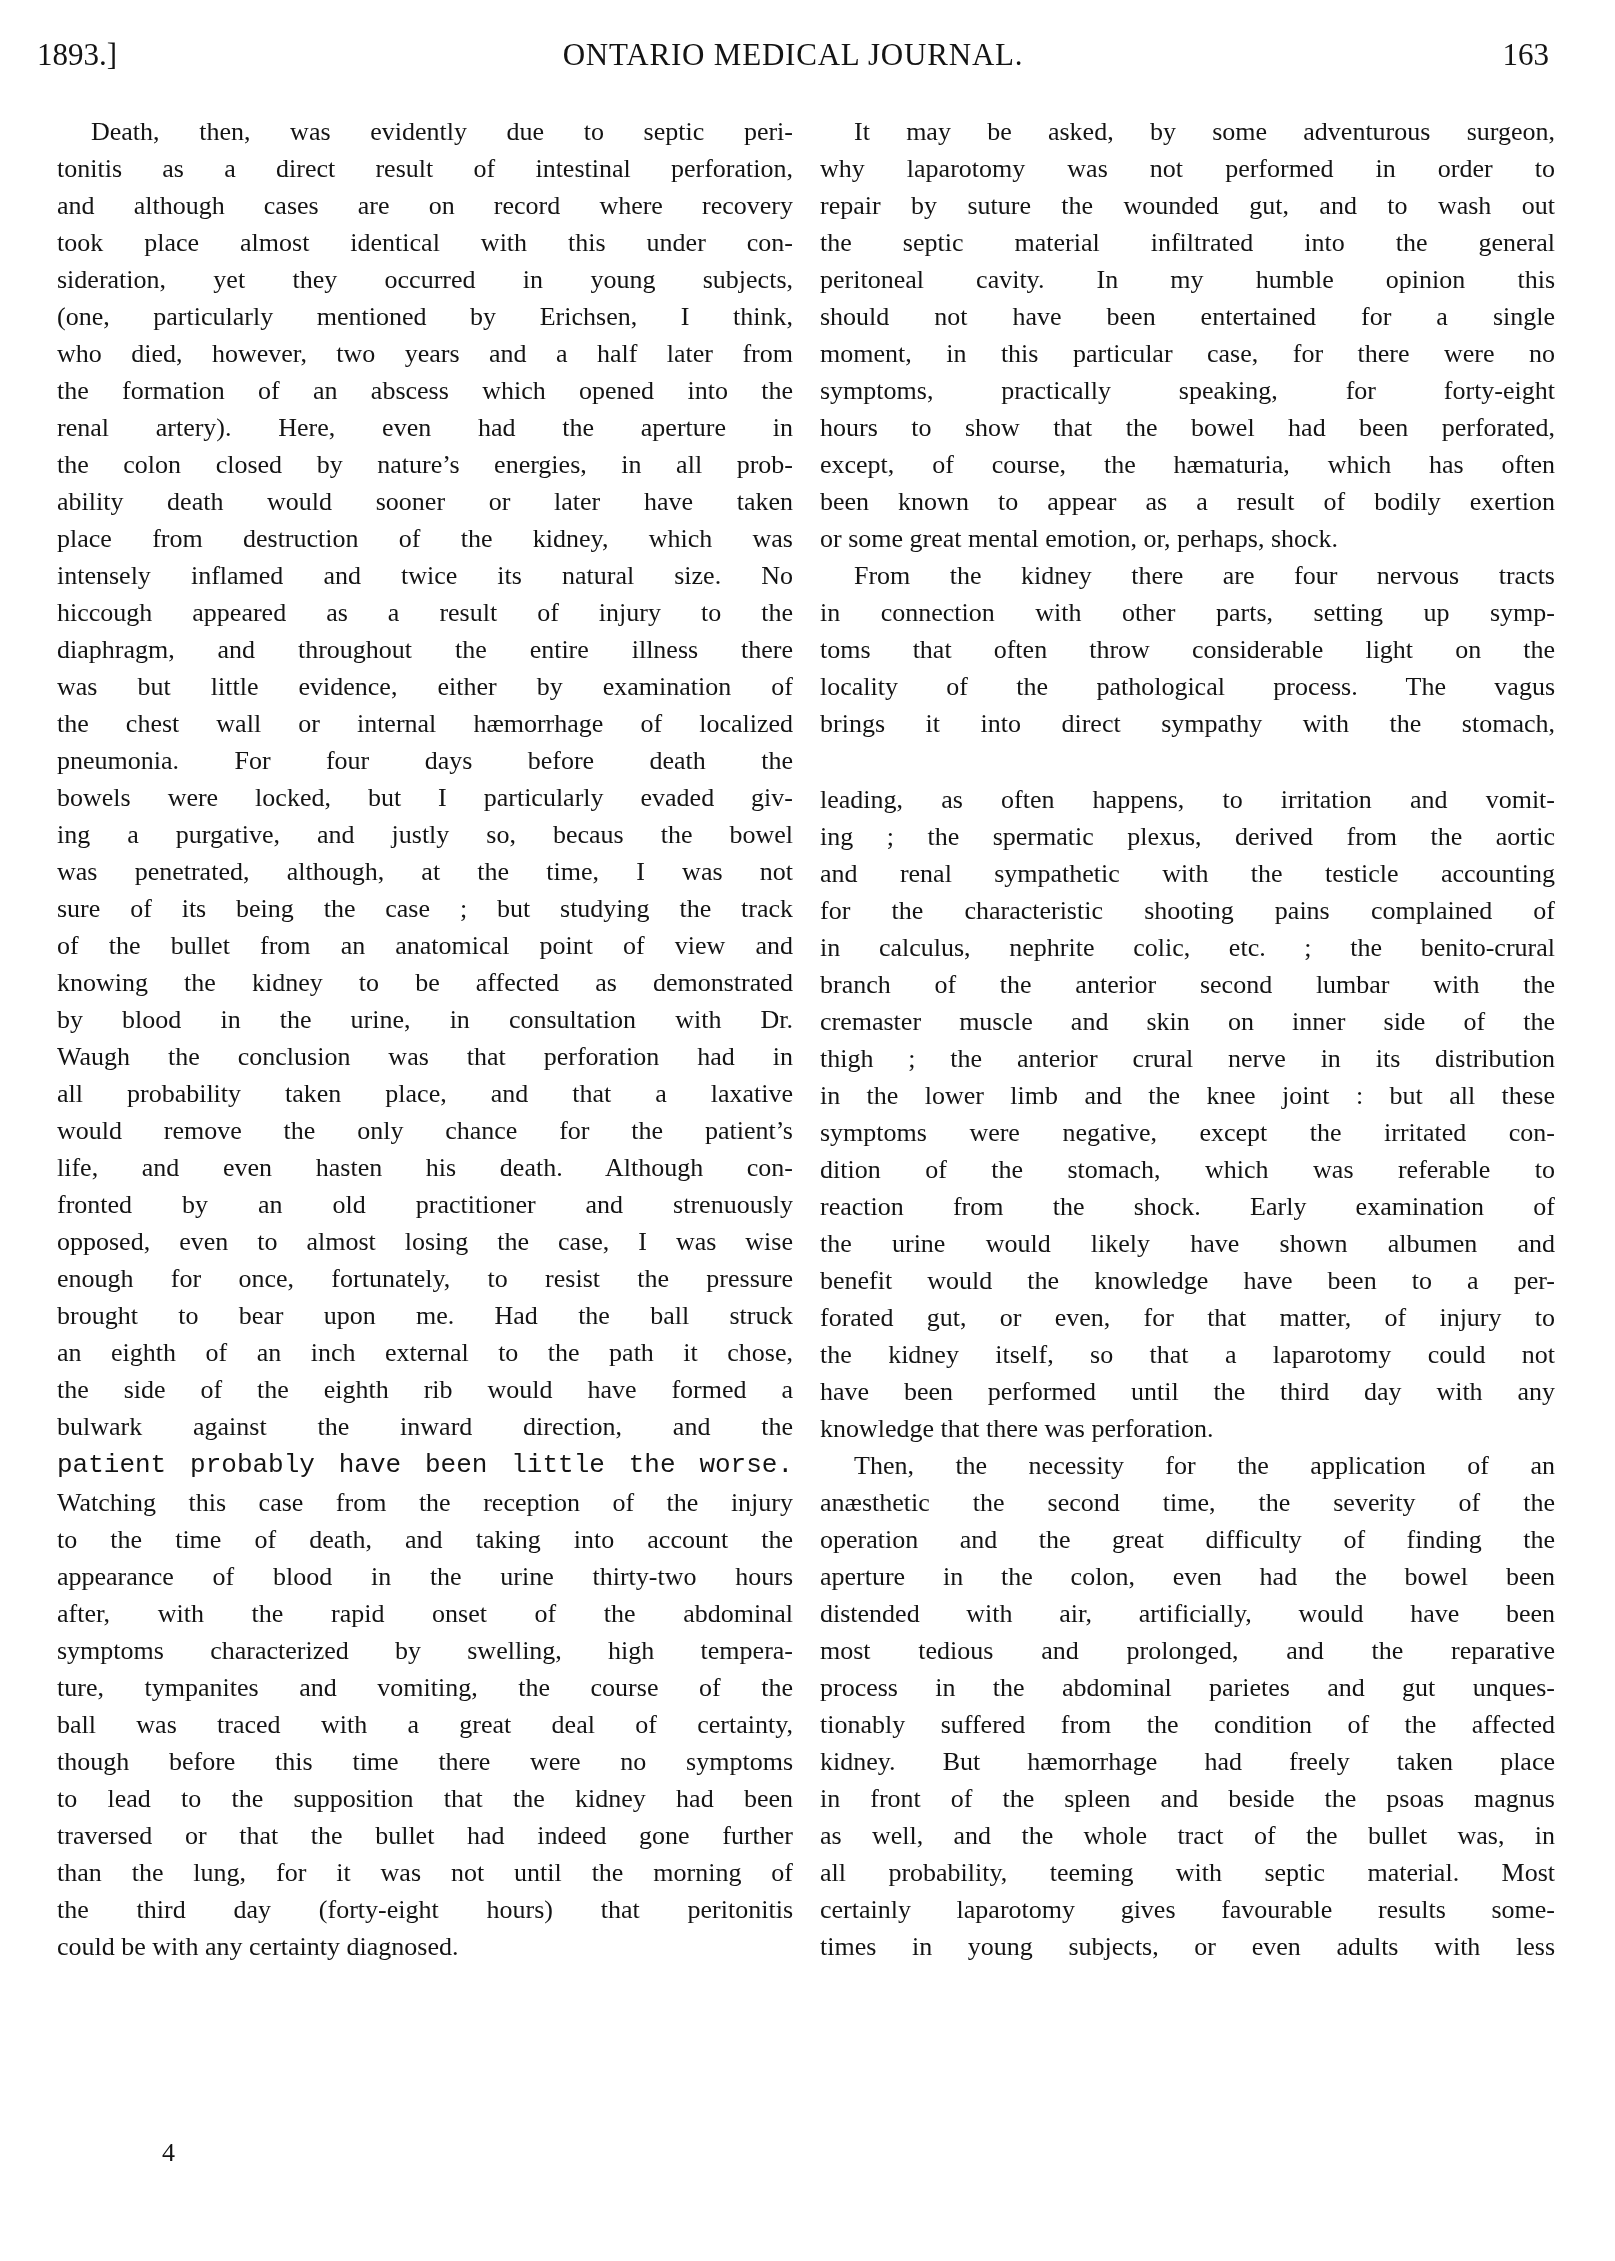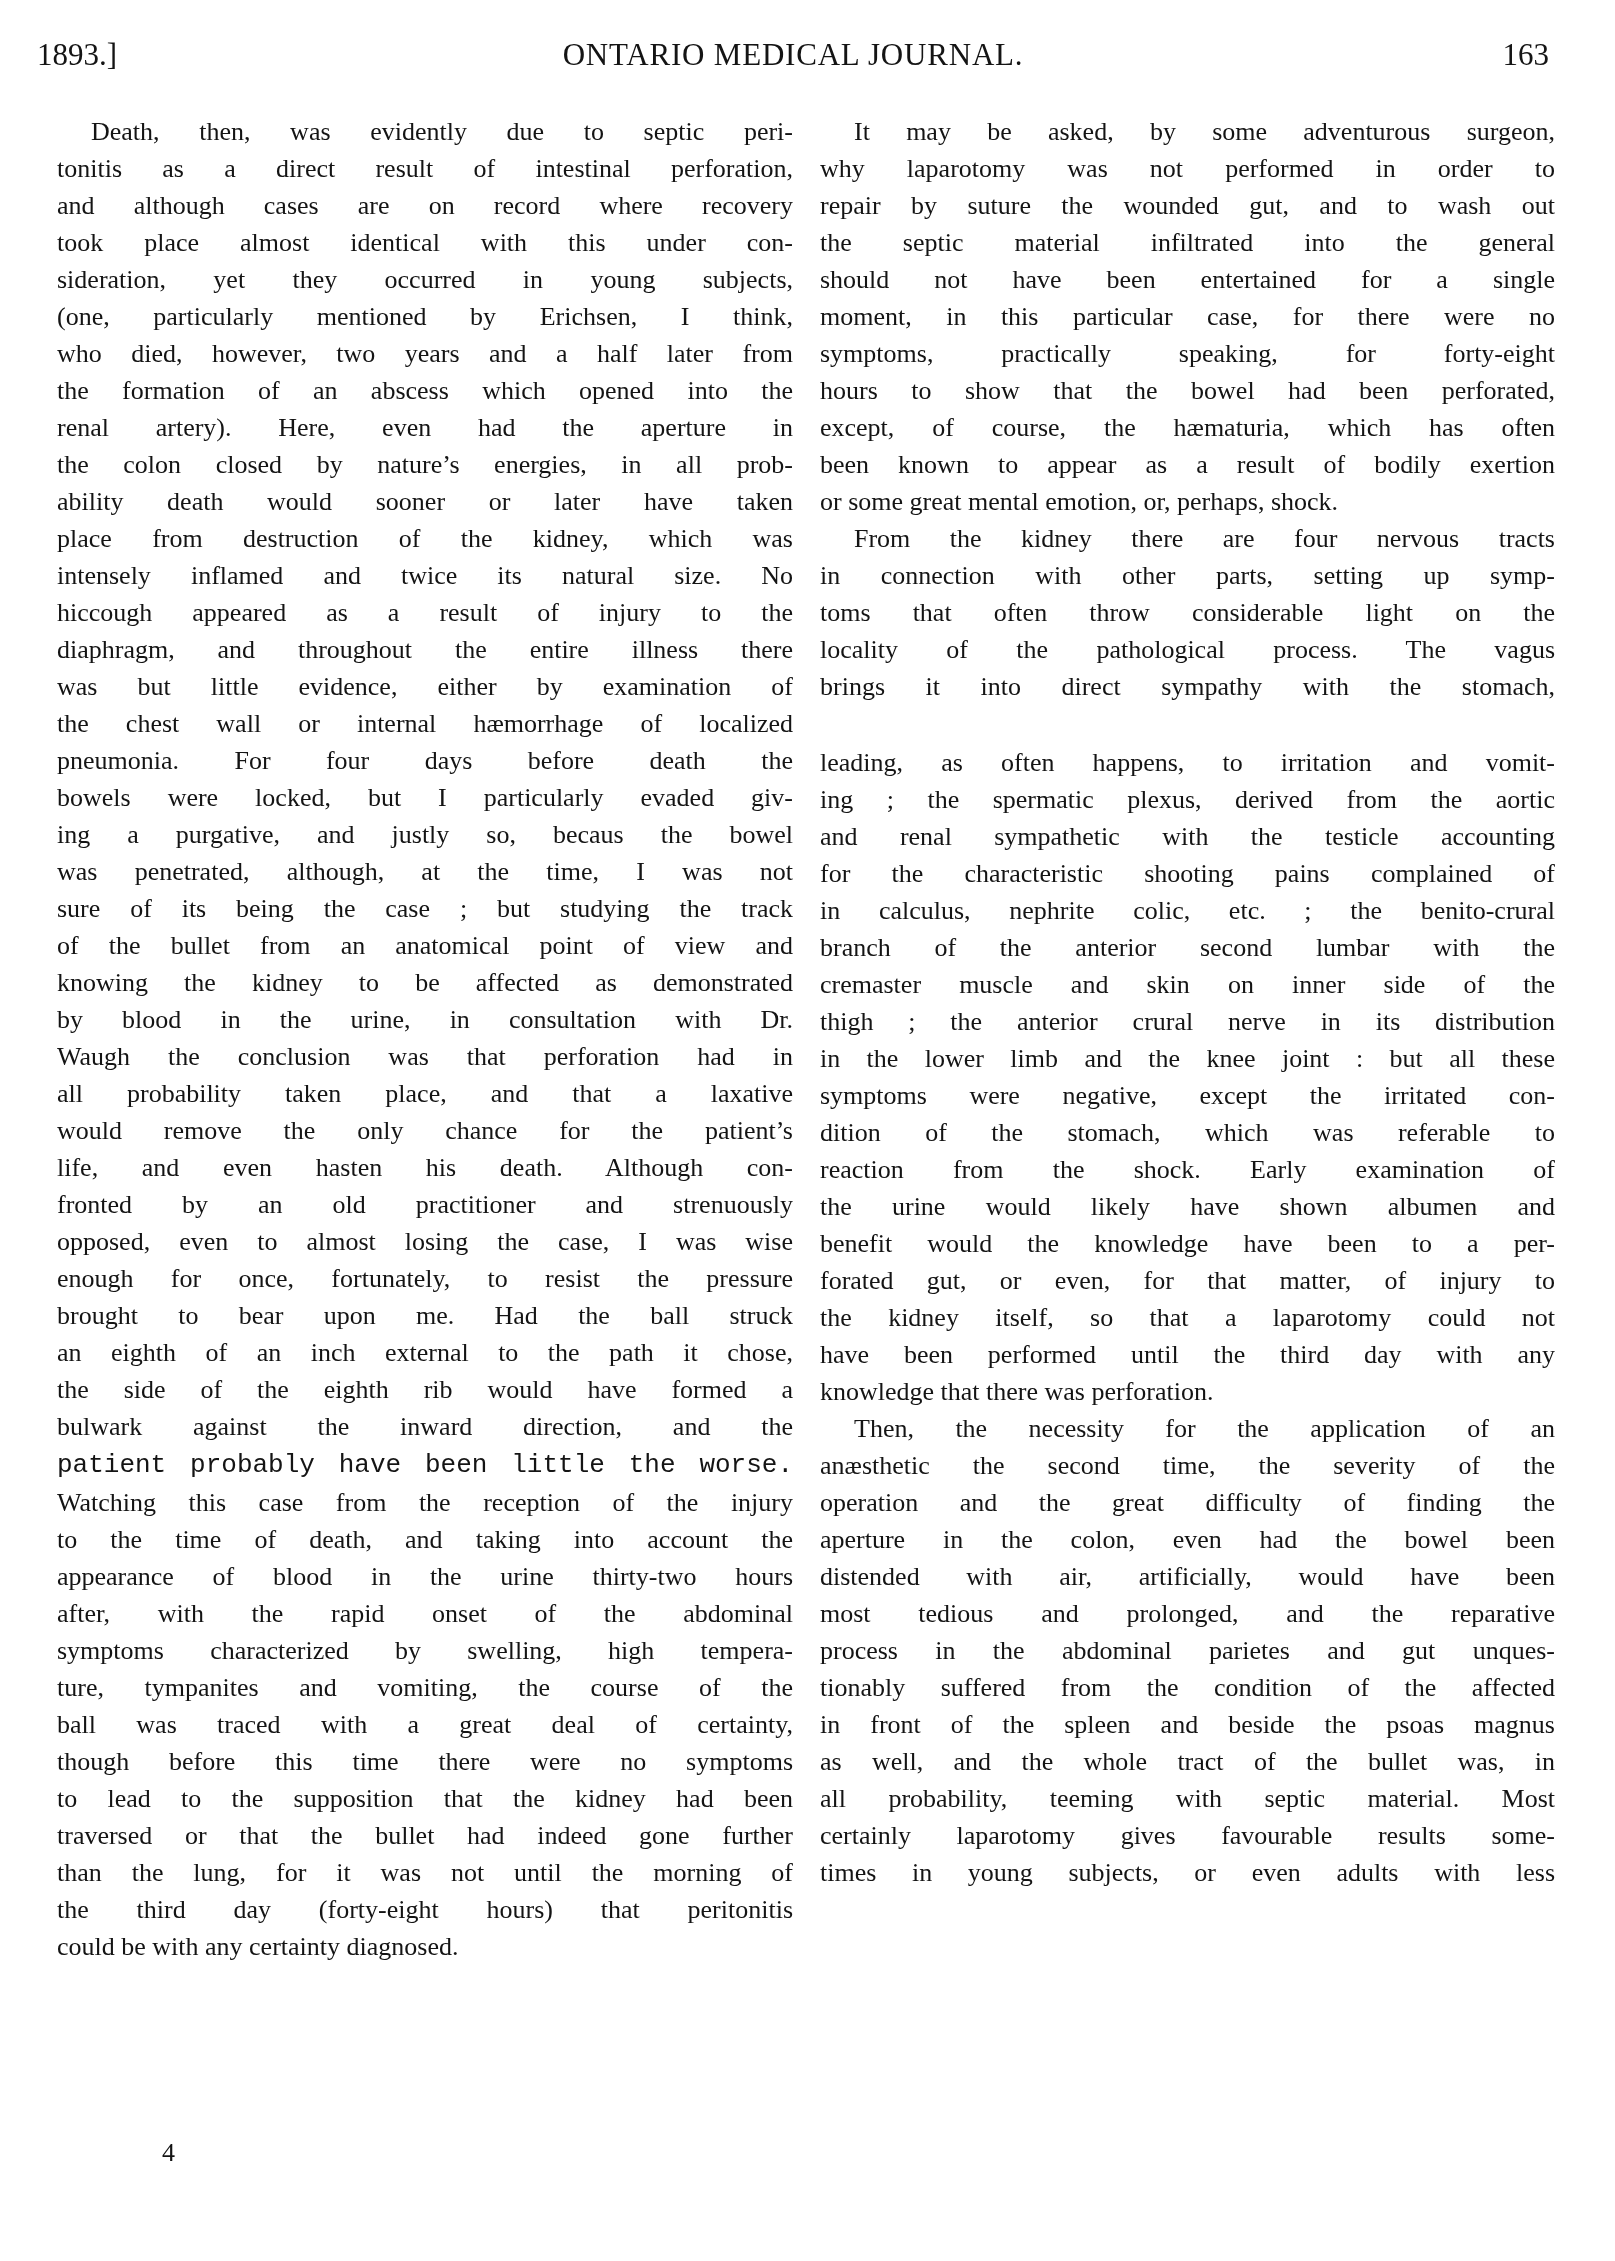--- a/index.html
+++ b/index.html
@@ -92,20 +92,21 @@
       <span class="line" style="white-space: nowrap; display: block;"><span style="white-space: nowrap;">the third day (forty-eight hours) that peritonitis</span></span>
       <span class="line last">could be with any certainty diagnosed.</span>
     </p>
   </div>
 <div class="column col-right" id="col-right">
     <p class="para">
       <span class="line" style="white-space: nowrap; display: block;"><span style="white-space: nowrap;">It may be asked, by some adventurous surgeon,</span></span>
       <span class="line" style="white-space: nowrap; display: block;"><span style="white-space: nowrap;">why laparotomy was not performed in order to</span></span>
       <span class="line" style="white-space: nowrap; display: block;"><span style="white-space: nowrap;">repair by suture the wounded gut, and to wash out</span></span>
       <span class="line" style="white-space: nowrap; display: block;"><span style="white-space: nowrap;">the septic material infiltrated into the general</span></span>
+      <span class="line" style="white-space: nowrap; display: block;"><span style="white-space: nowrap;">peritoneal cavity. In my humble opinion this</span></span>
       <span class="line" style="white-space: nowrap; display: block;"><span style="white-space: nowrap;">should not have been entertained for a single</span></span>
       <span class="line" style="white-space: nowrap; display: block;"><span style="white-space: nowrap;">moment, in this particular case, for there were no</span></span>
       <span class="line" style="white-space: nowrap; display: block;"><span style="white-space: nowrap;">symptoms, practically speaking, for forty-eight</span></span>
       <span class="line" style="white-space: nowrap; display: block;"><span style="white-space: nowrap;">hours to show that the bowel had been perforated,</span></span>
       <span class="line" style="white-space: nowrap; display: block;"><span style="white-space: nowrap;">except, of course, the hæmaturia, which has often</span></span>
       <span class="line" style="white-space: nowrap; display: block;"><span style="white-space: nowrap;">been known to appear as a result of bodily exertion</span></span>
       <span class="line last">or some great mental emotion, or, perhaps, shock.</span>
     </p>
     <p class="para">
       <span class="line" style="white-space: nowrap; display: block;"><span style="white-space: nowrap;">From the kidney there are four nervous tracts</span></span>
@@ -134,20 +135,21 @@
     </p>
     <p class="para">
       <span class="line" style="white-space: nowrap; display: block;"><span style="white-space: nowrap;">Then, the necessity for the application of an</span></span>
       <span class="line" style="white-space: nowrap; display: block;"><span style="white-space: nowrap;">anæsthetic the second time, the severity of the</span></span>
       <span class="line" style="white-space: nowrap; display: block;"><span style="white-space: nowrap;">operation and the great difficulty of finding the</span></span>
       <span class="line" style="white-space: nowrap; display: block;"><span style="white-space: nowrap;">aperture in the colon, even had the bowel been</span></span>
       <span class="line" style="white-space: nowrap; display: block;"><span style="white-space: nowrap;">distended with air, artificially, would have been</span></span>
       <span class="line" style="white-space: nowrap; display: block;"><span style="white-space: nowrap;">most tedious and prolonged, and the reparative</span></span>
       <span class="line" style="white-space: nowrap; display: block;"><span style="white-space: nowrap;">process in the abdominal parietes and gut unques-</span></span>
       <span class="line" style="white-space: nowrap; display: block;"><span style="white-space: nowrap;">tionably suffered from the condition of the affected</span></span>
+      <span class="line" style="white-space: nowrap; display: block;"><span style="white-space: nowrap;">kidney. But hæmorrhage had freely taken place</span></span>
       <span class="line" style="white-space: nowrap; display: block;"><span style="white-space: nowrap;">in front of the spleen and beside the psoas magnus</span></span>
       <span class="line" style="white-space: nowrap; display: block;"><span style="white-space: nowrap;">as well, and the whole tract of the bullet was, in</span></span>
       <span class="line" style="white-space: nowrap; display: block;"><span style="white-space: nowrap;">all probability, teeming with septic material. Most</span></span>
       <span class="line" style="white-space: nowrap; display: block;"><span style="white-space: nowrap;">certainly laparotomy gives favourable results some-</span></span>
       <span class="line" style="white-space: nowrap; display: block;"><span style="white-space: nowrap;">times in young subjects, or even adults with less</span></span>
     </p>
   </div>
 
 <div class="signature">4</div>
 

